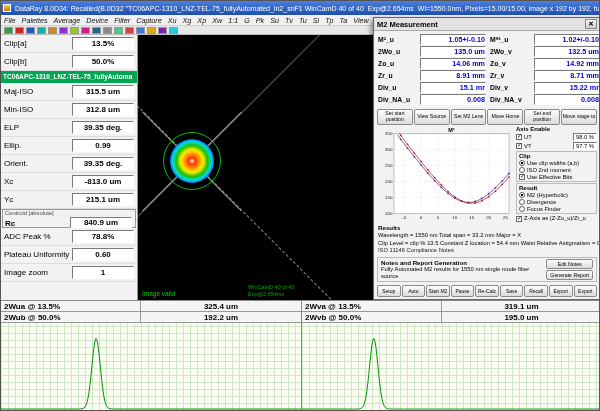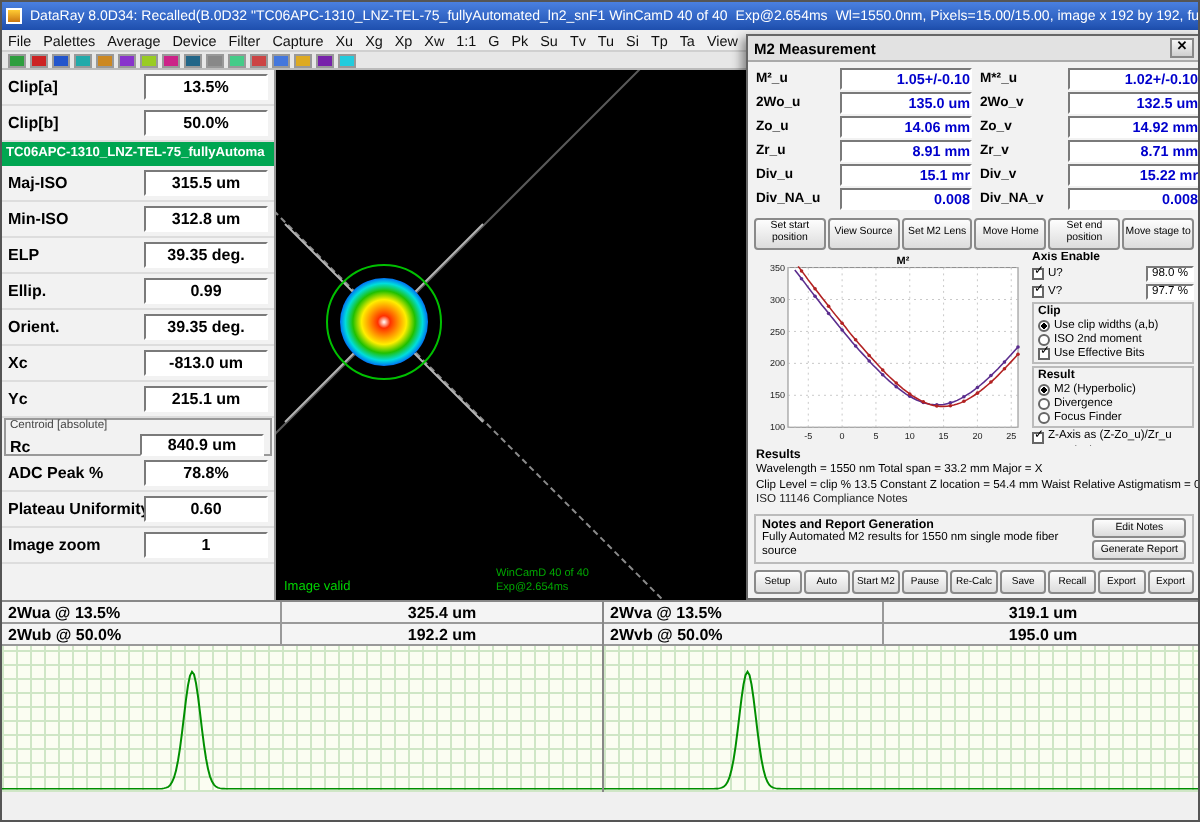--- a/index.html
+++ b/index.html
@@ -8,30 +8,30 @@
 
   
   .titlebar { position: absolute; left: 0; top: 0; width: 600px; height: 14px;
     background: linear-gradient(#4a80e0, #1e4fae); color: #fff; font-size: 7px;
     display: flex; align-items: center; gap: 4px; padding: 0 2px; white-space: nowrap; overflow: hidden; }
   .app-icon { width: 8px; height: 8px; background: linear-gradient(#ffcc33,#cc7711); border: 1px solid #fff; flex: 0 0 auto; }
 
   
   .menubar { position: absolute; left: 0; top: 14px; width: 600px; height: 11px; background: #f0f0f0;
     border-bottom: 1px solid #d0d0d0; display: flex; align-items: center; font-size: 7.2px; overflow: hidden; }
-  .mi { padding: 0 3px; color: #111; }
+  .mi { padding: 0 3px; color: #111; font-style: italic; }
   .toolbar { position: absolute; left: 0; top: 25px; width: 600px; height: 9px; background: #e7e7e7;
     border-bottom: 1px solid #bbb; display: flex; align-items: center; gap: 2px; padding: 0 3px; }
   .tb { width: 9px; height: 7px; border: 1px solid #999; }
 
   
   .left-panel { position: absolute; left: 0; top: 34px; width: 137px; height: 265px; background: #f2f2f2;
     border-right: 1px solid #999; display: flex; flex-direction: column; overflow: hidden; }
   .lp-row { height: 18px; display: flex; align-items: center; border-bottom: 1px solid #ddd; }
-  .lp-label { flex: 1; font-size: 8px; font-weight: bold; padding-left: 3px; color: #000; white-space: nowrap; overflow: hidden; }
+  .lp-label { flex: 1; font-size: 8px; font-weight: normal; padding-left: 3px; color: #000; white-space: nowrap; overflow: hidden; }
   .sunken { background: #fff; border: 1px solid; border-color: #7a7a7a #fff #fff #7a7a7a; }
   .lp-value { width: 62px; margin-right: 3px; font-size: 8px; font-weight: bold; text-align: center;
     height: 13px; line-height: 12px; }
   .banner { height: 12px; background: #00a651; color: #fff; font-size: 6.6px; font-weight: bold;
     line-height: 12px; padding-left: 2px; white-space: nowrap; overflow: hidden; }
   .centroid { height: 19px; border: 1px solid #999; margin: 0 1px; padding: 0 2px; display: flex; flex-direction: column; justify-content: center; }
   .centroid-top { font-size: 5.8px; color: #444; line-height: 7px; }
   .centroid-bottom { display: flex; align-items: flex-end; }
   .centroid-sub { flex: 1; font-size: 8px; font-weight: bold; }
   .centroid-value { width: 62px; margin-right: 1px; font-size: 8px; font-weight: bold; text-align: center; height: 11px; line-height: 10px; }
@@ -84,21 +84,21 @@
   .notes-left { flex: 1; min-width: 0; }
   .notes-title { font-size: 6.2px; font-weight: bold; }
   .notes-text { font-size: 5.8px; line-height: 1.2; }
   .notes-btns { display: flex; flex-direction: column; gap: 1px; flex: 0 0 auto; }
   .nbtn { font-size: 5.2px; height: 10px; line-height: 8px; padding: 0 3px; }
   .m2-bottombtns { display: flex; gap: 1px; padding: 2px 3px; flex: 0 0 auto; }
   .bbtn { flex: 1; font-size: 5px; height: 12px; line-height: 10px; overflow: hidden; }
 
   
   .profiles { position: absolute; left: 0; top: 299px; width: 600px; height: 112px; display: flex; }
-  .profile-panel { width: 300px; height: 96px; border-top: 1px solid #888; display: flex; flex-direction: column; }
+  .profile-panel { width: 300px; height: 111px; border-top: 1px solid #888; display: flex; flex-direction: column; }
   .profile-panel + .profile-panel { border-left: 1px solid #888; }
   .ph-row { height: 11px; display: flex; border-bottom: 1px solid #999; background: #f4f4f4; }
   .ph-label { width: 140px; font-size: 8px; font-weight: bold; padding-left: 3px; border-right: 1px solid #999; line-height: 11px; white-space: nowrap; }
   .ph-value { flex: 1; font-size: 8px; font-weight: bold; text-align: center; line-height: 11px; }
   .p-graph { flex: 1; position: relative; background-color: #fbfdf2;
     background-image: repeating-linear-gradient(0deg, #cfe6c6 0 1px, transparent 1px 7px),
                       repeating-linear-gradient(90deg, #cfe6c6 0 1px, transparent 1px 7px); }
   .p-graph svg { position: absolute; inset: 0; width: 100%; height: 100%; }
 </style>
 </head>

